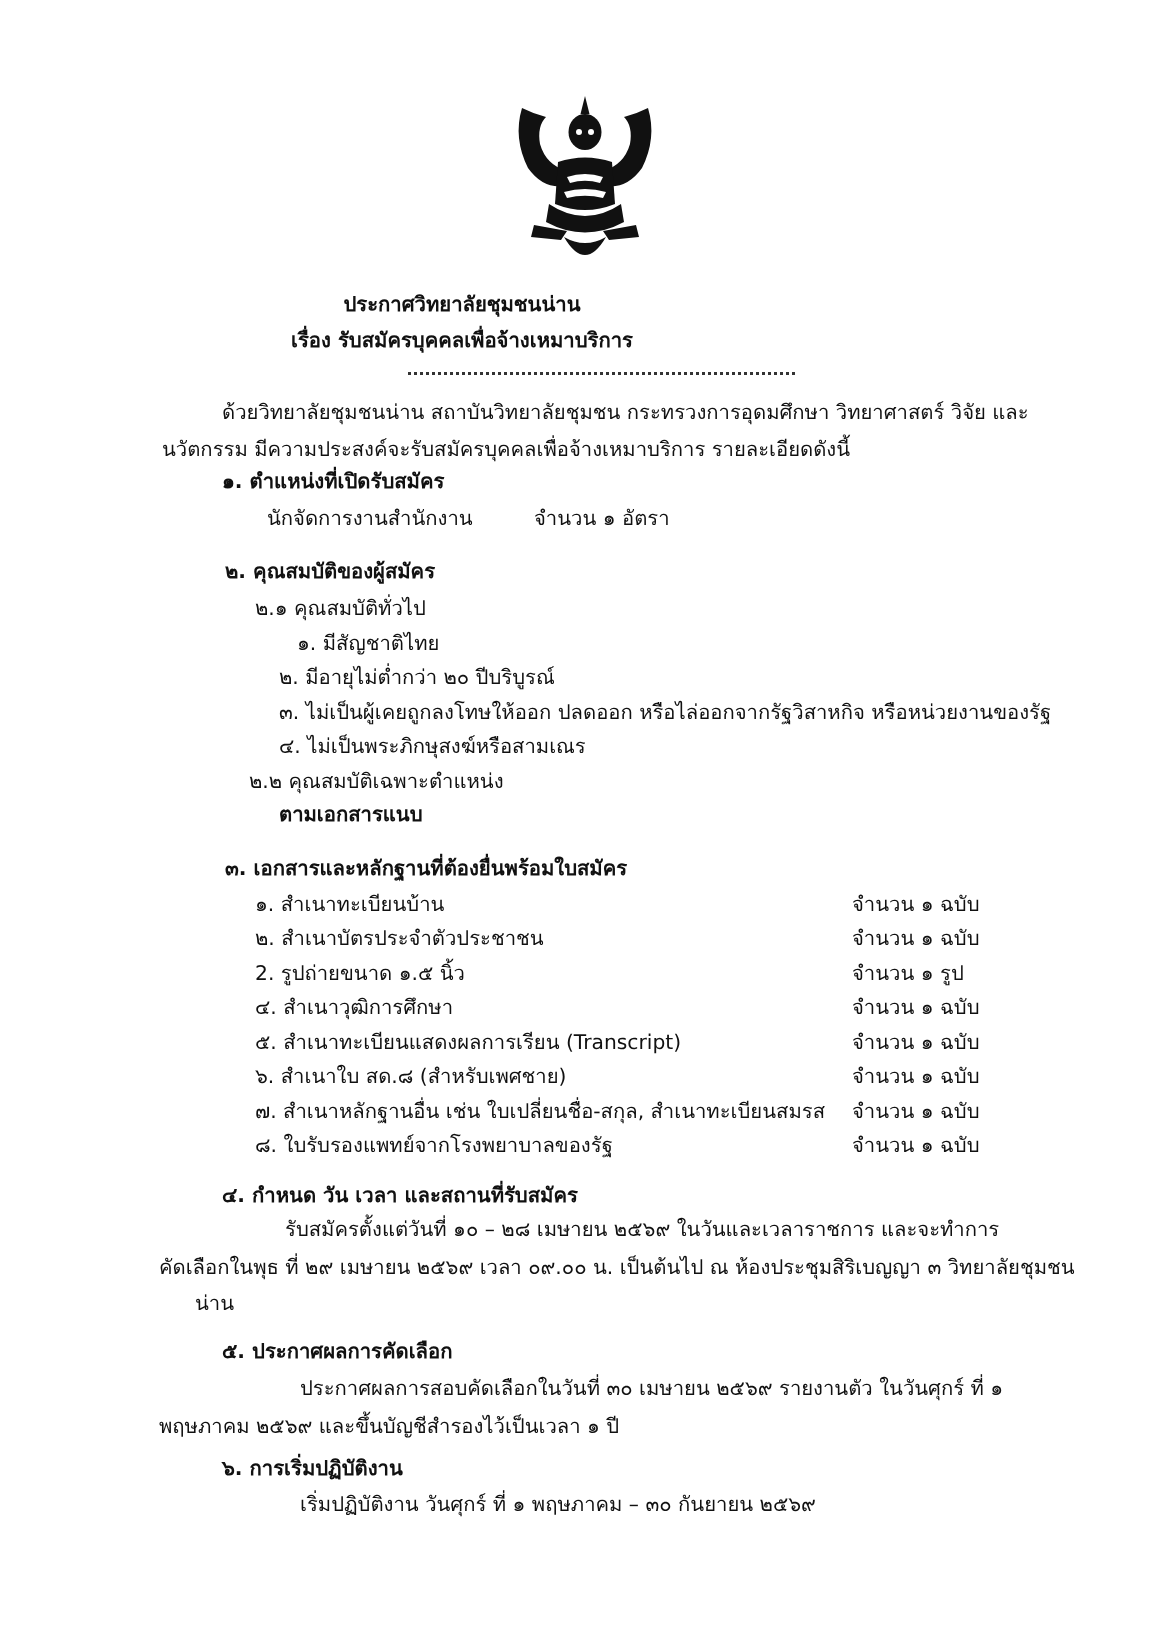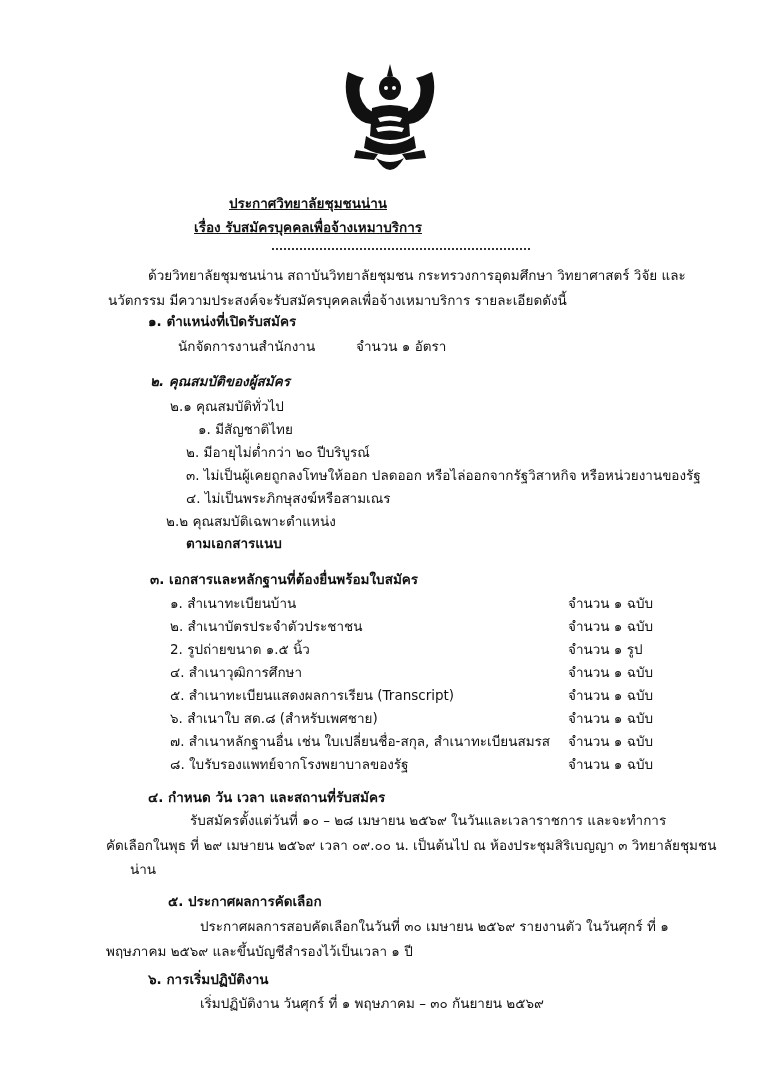--- a/index.html
+++ b/index.html
@@ -3,21 +3,21 @@
 <meta charset="utf-8">
 <style>
   html, body { margin: 0; padding: 0; }
   body {
     width: 768px; height: 1085px; background: #ffffff; position: relative; overflow: hidden;
     font-family: "DejaVu Sans", "Liberation Sans", sans-serif; color: #111;
   }
   .abs { position: absolute; white-space: nowrap; }
   .t { font-size: 13.5px; line-height: 18px; }
   .b { font-weight: bold; }
-  .center { left: 0; width: 616px; text-align: center; text-decoration: underline; }
+  .center { left: 0; width: 616px; text-align: center; }
   .emblem { position: absolute; left: 338px; top: 62px; width: 104px; height: 120px; }
   .dots { position: absolute; left: 272px; top: 248px; width: 258px; border-top: 2px dotted #333; }
 </style>
 </head>
 <body>
 
 <svg class="emblem" viewBox="0 0 104 120">
   <g fill="#111">
     <path d="M52 2 L55 14 L49 14 Z"></path>
     <ellipse cx="52" cy="26" rx="11" ry="12"></ellipse>
@@ -41,21 +41,21 @@
 <div class="abs t b center" style="top:218px;">เรื่อง รับสมัครบุคคลเพื่อจ้างเหมาบริการ</div>
 <div class="dots"></div>
 
 <div class="abs t" style="left:148px; top:266px;">ด้วยวิทยาลัยชุมชนน่าน สถาบันวิทยาลัยชุมชน กระทรวงการอุดมศึกษา วิทยาศาสตร์ วิจัย และ</div>
 <div class="abs t" style="left:108px; top:291px;">นวัตกรรม มีความประสงค์จะรับสมัครบุคคลเพื่อจ้างเหมาบริการ รายละเอียดดังนี้</div>
 
 <div class="abs t b" style="left:148px; top:312px;">๑. ตำแหน่งที่เปิดรับสมัคร</div>
 <div class="abs t" style="left:178px; top:337px;">นักจัดการงานสำนักงาน</div>
 <div class="abs t" style="left:356px; top:337px;">จำนวน ๑ อัตรา</div>
 
-<div class="abs t b" style="left:150px; top:372px;font-style:italic;">๒. คุณสมบัติของผู้สมัคร</div>
+<div class="abs t b" style="left:150px; top:372px;">๒. คุณสมบัติของผู้สมัคร</div>
 <div class="abs t" style="left:170px; top:397px;">๒.๑ คุณสมบัติทั่วไป</div>
 <div class="abs t" style="left:186px; top:420px;margin-left:12px;">๑. มีสัญชาติไทย</div>
 <div class="abs t" style="left:186px; top:443px;">๒. มีอายุไม่ต่ำกว่า ๒๐ ปีบริบูรณ์</div>
 <div class="abs t" style="left:186px; top:466px;">๓. ไม่เป็นผู้เคยถูกลงโทษให้ออก ปลดออก หรือไล่ออกจากรัฐวิสาหกิจ หรือหน่วยงานของรัฐ</div>
 <div class="abs t" style="left:186px; top:489px;">๔. ไม่เป็นพระภิกษุสงฆ์หรือสามเณร</div>
 <div class="abs t" style="left:166px; top:512px;">๒.๒ คุณสมบัติเฉพาะตำแหน่ง</div>
 <div class="abs t b" style="left:186px; top:534px;">ตามเอกสารแนบ</div>
 
 <div class="abs t b" style="left:150px; top:570px;">๓. เอกสารและหลักฐานที่ต้องยื่นพร้อมใบสมัคร</div>
 <div class="abs t" style="left:170px; top:594px;">๑. สำเนาทะเบียนบ้าน</div>
@@ -73,18 +73,18 @@
 <div class="abs t" style="left:170px; top:732px;">๗. สำเนาหลักฐานอื่น เช่น ใบเปลี่ยนชื่อ-สกุล, สำเนาทะเบียนสมรส</div>
 <div class="abs t" style="left:568px; top:732px;">จำนวน ๑ ฉบับ</div>
 <div class="abs t" style="left:170px; top:755px;">๘. ใบรับรองแพทย์จากโรงพยาบาลของรัฐ</div>
 <div class="abs t" style="left:568px; top:755px;">จำนวน ๑ ฉบับ</div>
 
 <div class="abs t b" style="left:148px; top:788px;">๔. กำหนด วัน เวลา และสถานที่รับสมัคร</div>
 <div class="abs t" style="left:190px; top:811px;">รับสมัครตั้งแต่วันที่ ๑๐ – ๒๘ เมษายน ๒๕๖๙ ในวันและเวลาราชการ และจะทำการ</div>
 <div class="abs t" style="left:106px; top:836px;">คัดเลือกในพุธ ที่ ๒๙ เมษายน ๒๕๖๙ เวลา ๐๙.๐๐ น. เป็นต้นไป ณ ห้องประชุมสิริเบญญา ๓ วิทยาลัยชุมชน</div>
 <div class="abs t" style="left:106px; top:860px;margin-left:24px;">น่าน</div>
 
-<div class="abs t b" style="left:148px; top:892px;margin-left:20px;">๕. ประกาศผลการคัดเลือก</div>
+<div class="abs t b" style="left:148px; top:892px;">๕. ประกาศผลการคัดเลือก</div>
 <div class="abs t" style="left:200px; top:917px;">ประกาศผลการสอบคัดเลือกในวันที่ ๓๐ เมษายน ๒๕๖๙ รายงานตัว ในวันศุกร์ ที่ ๑</div>
 <div class="abs t" style="left:106px; top:942px;">พฤษภาคม ๒๕๖๙ และขึ้นบัญชีสำรองไว้เป็นเวลา ๑ ปี</div>
 
 <div class="abs t b" style="left:148px; top:970px;">๖. การเริ่มปฏิบัติงาน</div>
 <div class="abs t" style="left:200px; top:994px;">เริ่มปฏิบัติงาน วันศุกร์ ที่ ๑ พฤษภาคม – ๓๐ กันยายน ๒๕๖๙</div>
 
 </body></html>

